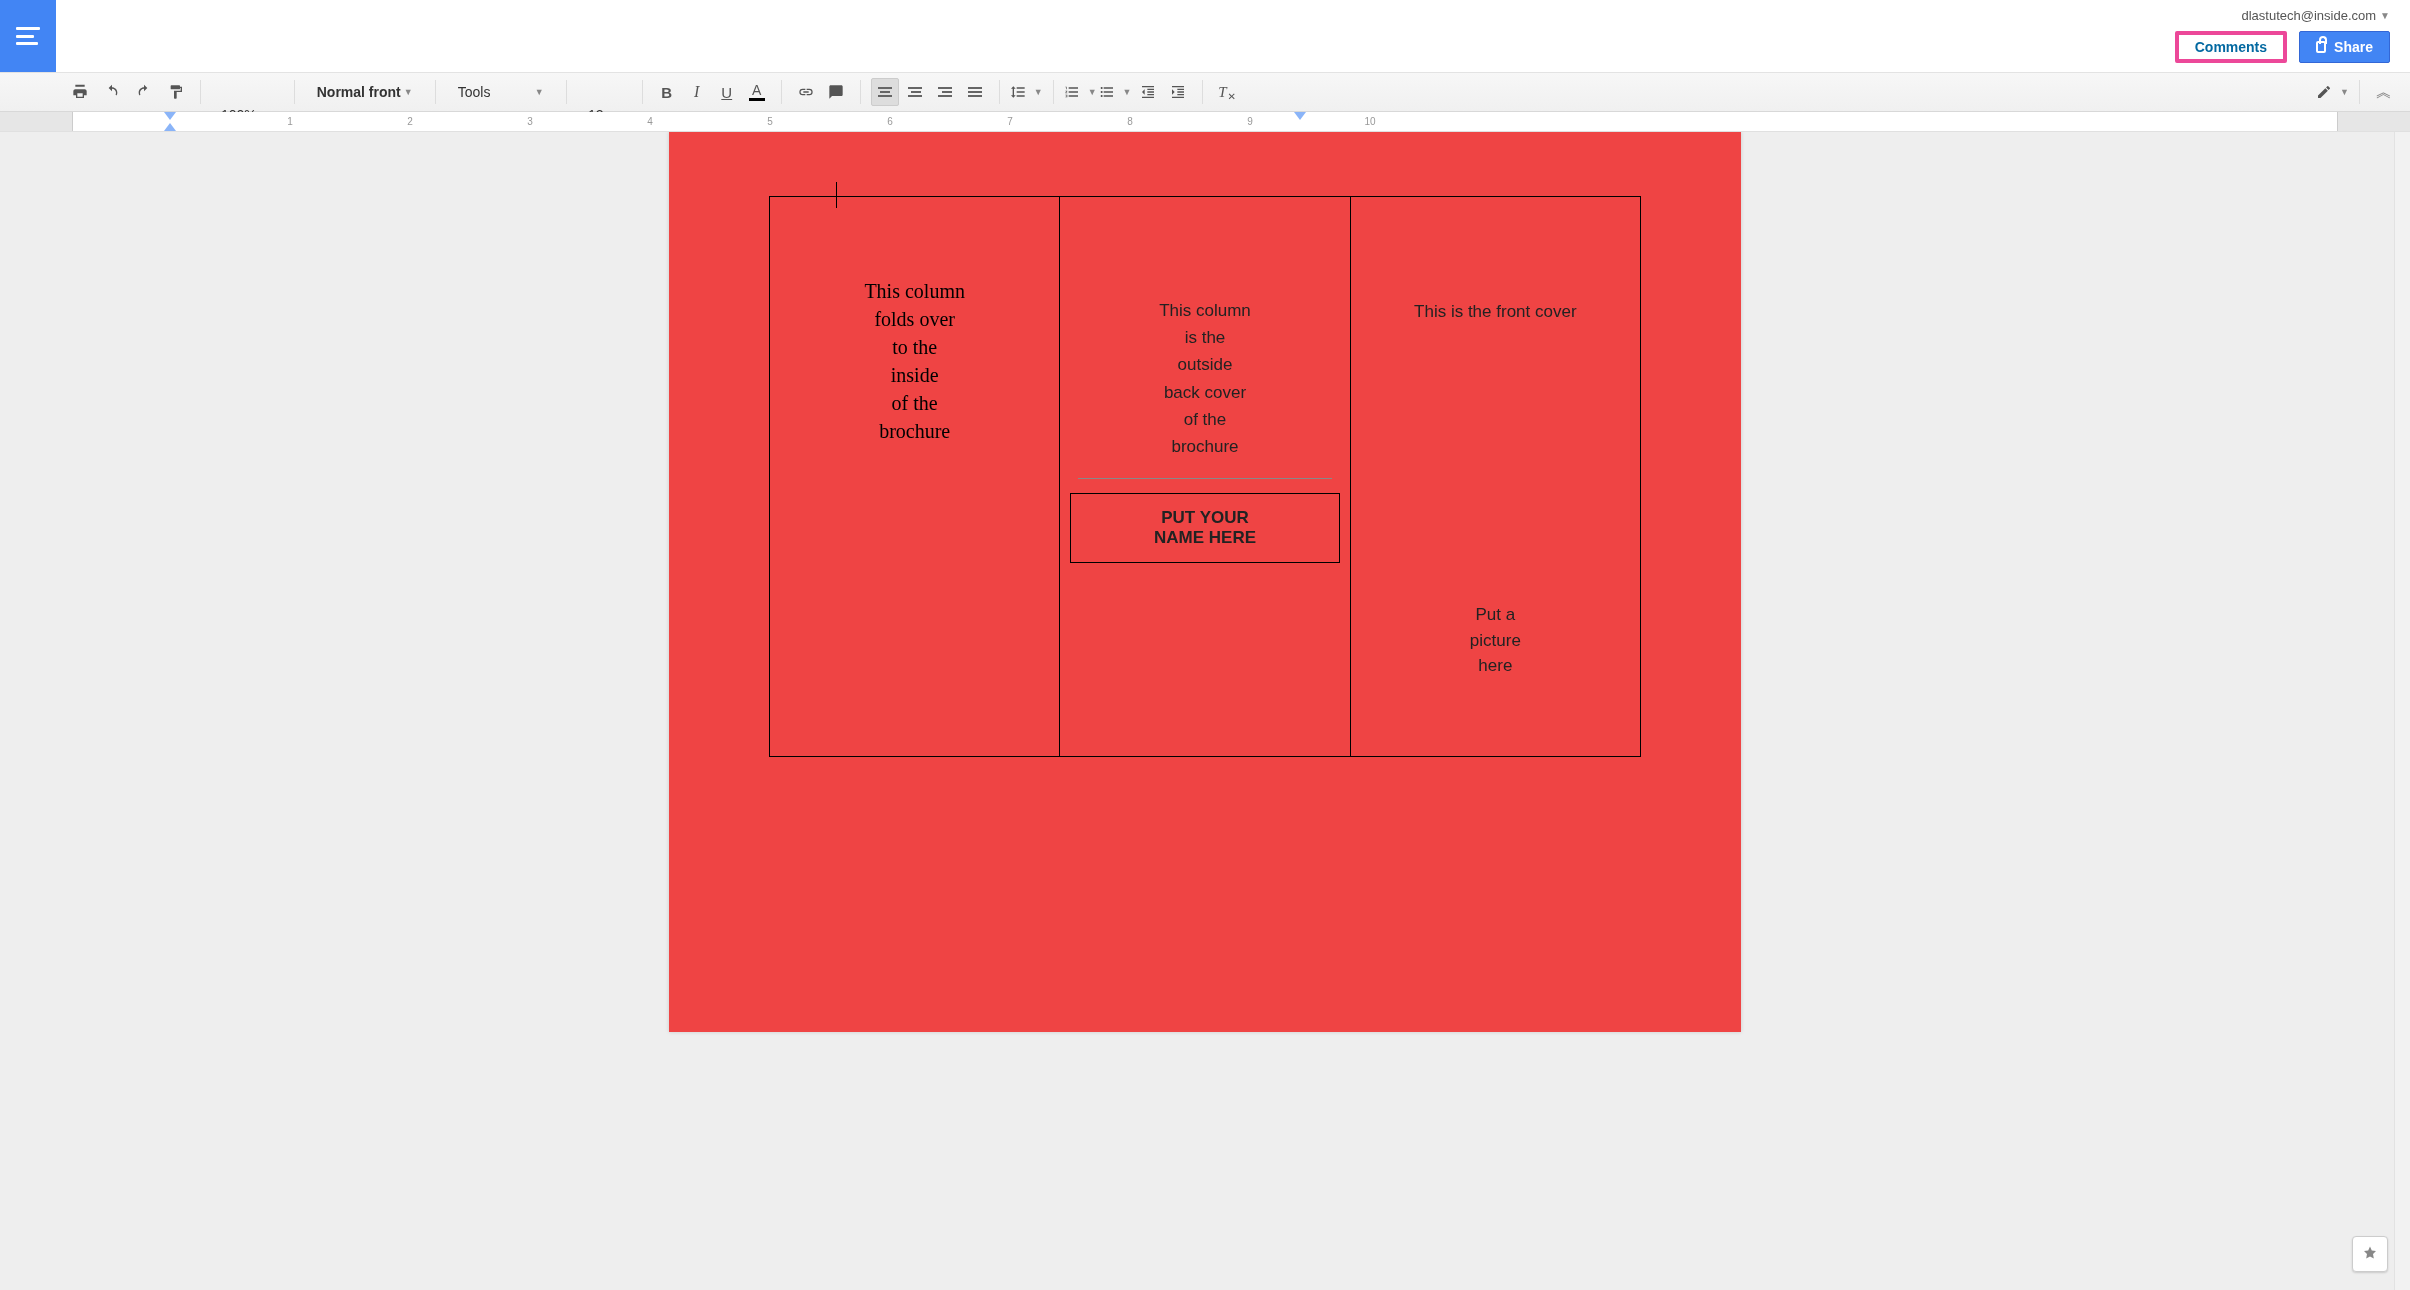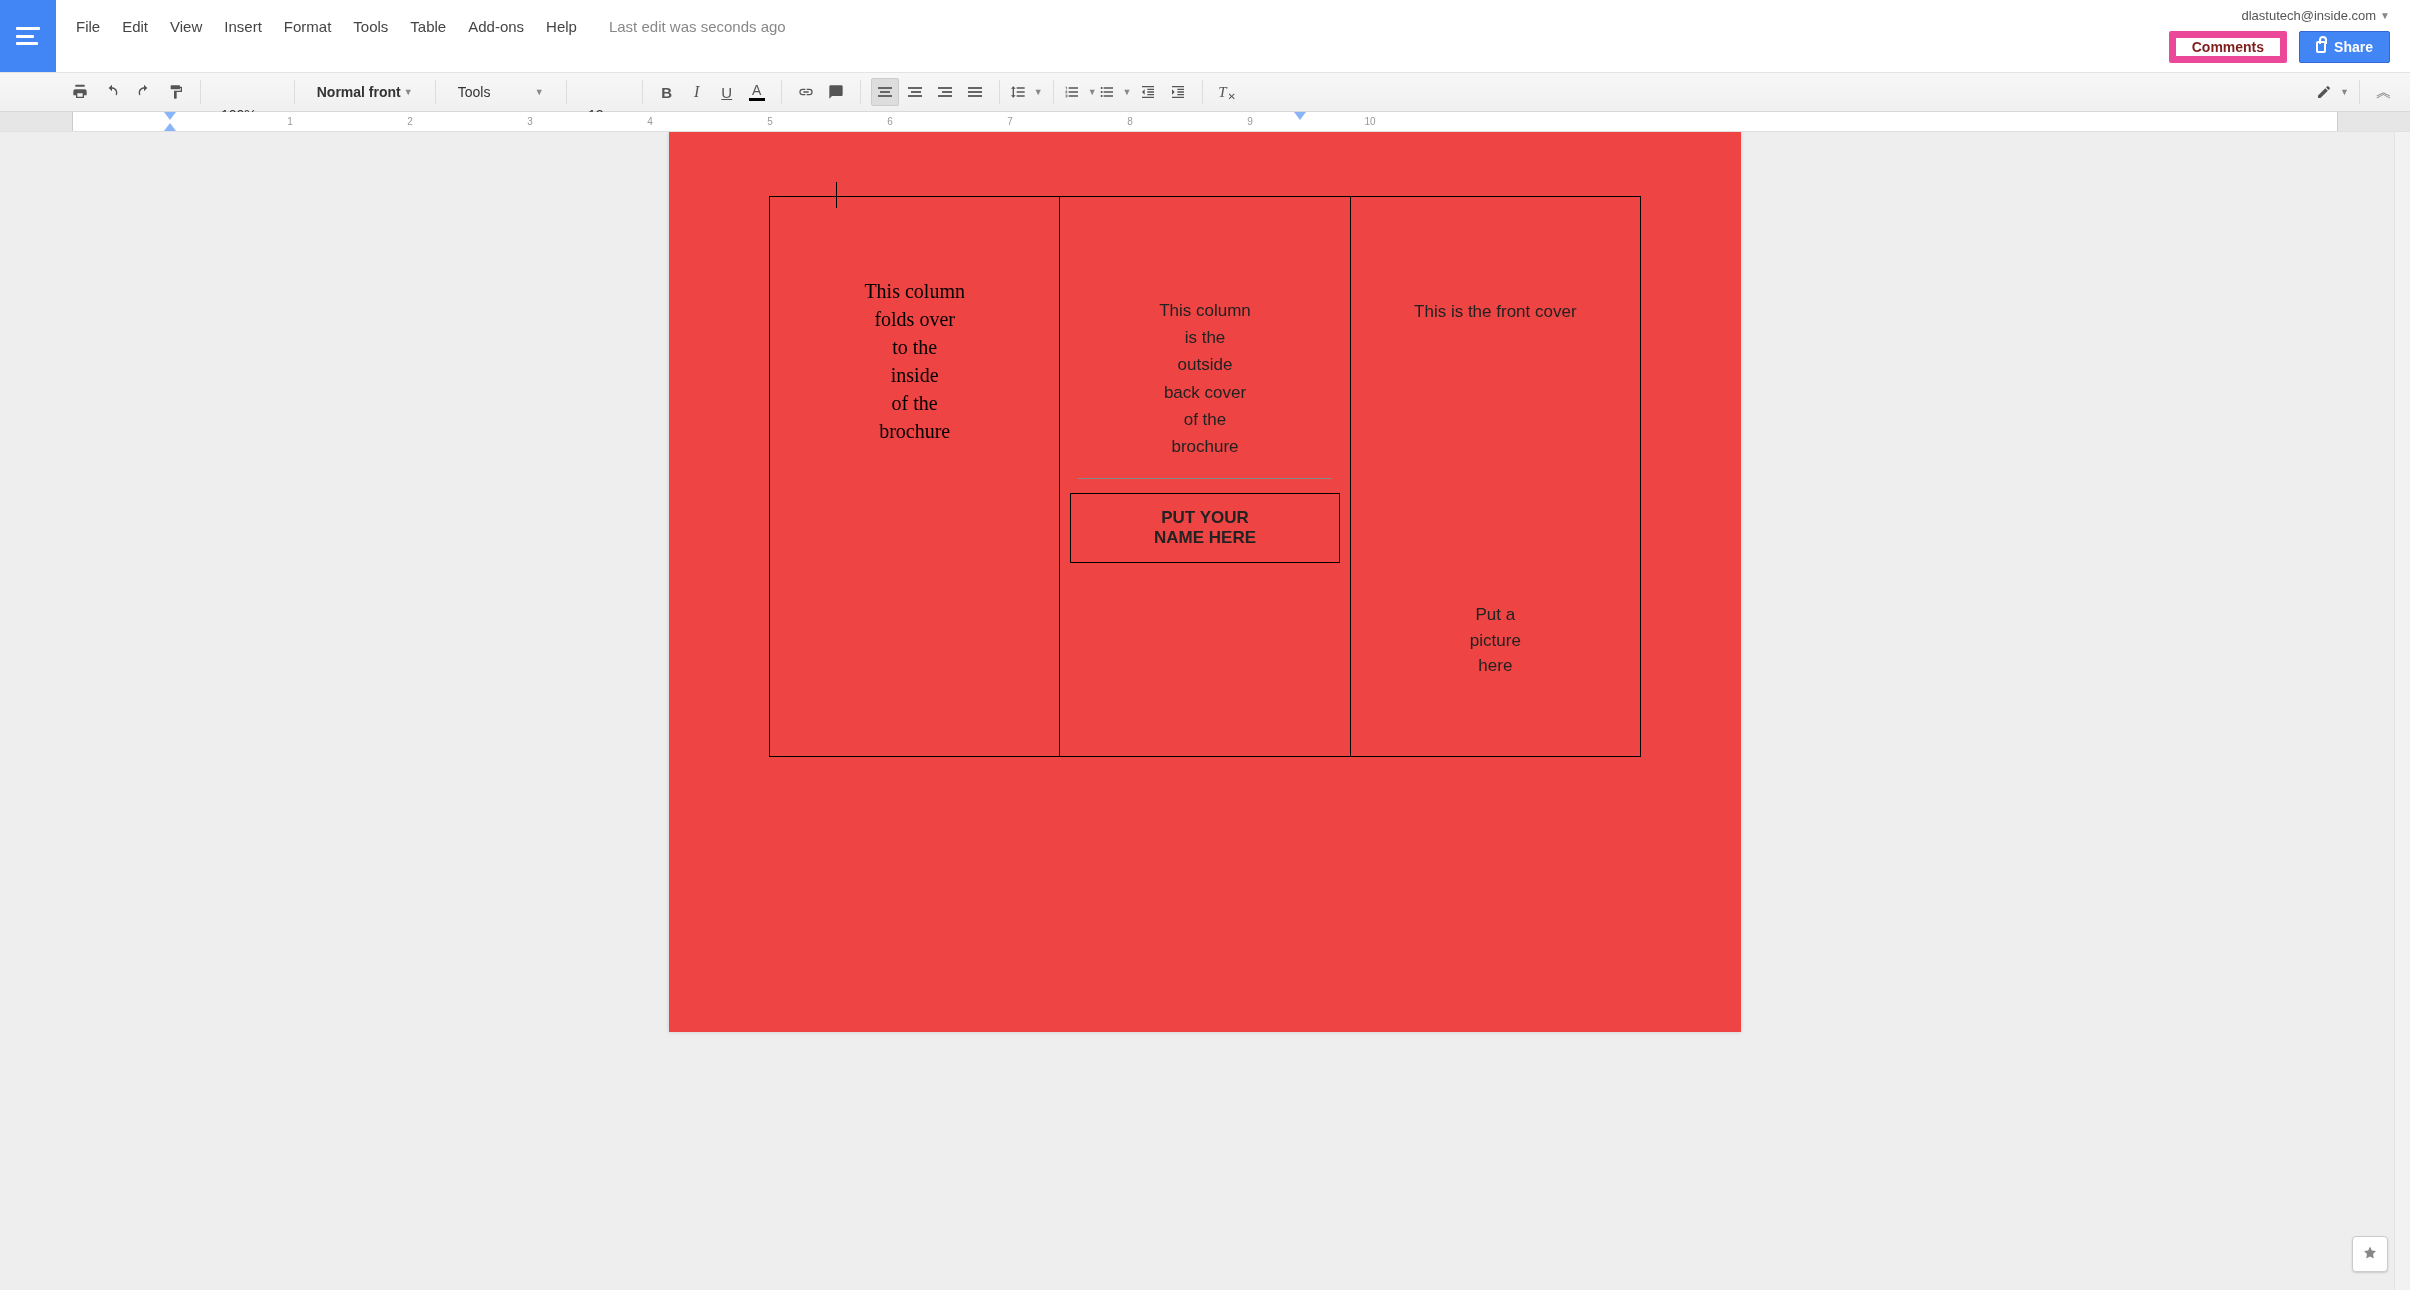--- a/index.html
+++ b/index.html
@@ -21,21 +21,21 @@
   .star-icon, .folder-icon { color: #bbb; font-size: 18px; }
   .menu-bar { display: flex; align-items: center; gap: 22px; padding-top: 10px; font-size: 15px; color: #444; }
   .menu-item { cursor: pointer; }
   .last-edit { color: #888; margin-left: 10px; }
 
   .right-controls { display: flex; flex-direction: column; align-items: flex-end; padding: 8px 20px 0 0; gap: 8px; }
   .account-row { display: flex; align-items: center; gap: 4px; font-size: 13px; color: #555; }
   .account-caret { font-size: 10px; color: #888; }
   .btn-row { display: flex; gap: 12px; }
   .btn { height: 32px; padding: 0 16px; display: flex; align-items: center; gap: 8px; font-size: 14px; font-weight: bold; border-radius: 2px; cursor: pointer; }
-  .btn-comments { background: #fff; border: 7px solid #ec4899; color: #7f1d1d; }
+  .btn-comments { background: #fff; border: 4px solid #ec4899; color: #0369a1; }
   .btn-share { background: #4285f4; border: 1px solid #3367d6; color: #fff; }
   .lock-icon { width: 10px; height: 12px; display: inline-block; border: 2px solid #fff; border-radius: 2px; position: relative; }
   .lock-icon::before { content: ""; position: absolute; top: -7px; left: 1px; width: 4px; height: 6px; border: 2px solid #fff; border-bottom: none; border-radius: 4px 4px 0 0; }
 
   
   .toolbar { height: 40px; background: linear-gradient(#f7f7f7,#f0f0f0); border-top: 1px solid #e3e3e3; border-bottom: 1px solid #d8d8d8; display: flex; align-items: center; padding: 0 12px 0 66px; gap: 4px; }
   .tb-sep { width: 1px; height: 24px; background: #ddd; margin: 0 6px; }
   .tb-btn { min-width: 28px; height: 28px; display: flex; align-items: center; justify-content: center; cursor: pointer; border-radius: 2px; font-size: 14px; color: #555; position: relative; }
   .tb-btn.large { padding: 0 10px; min-width: 60px; font-size: 14px; color:#333;margin-top:45px; }
   .tb-btn.larger { padding: 0 12px; min-width: 120px; font-weight: bold; color:#333; justify-content:flex-start; }
@@ -94,32 +94,20 @@
 <div class="top-row">
   <div class="hamburger-box">
     <div class="hamburger-icon">
       <span></span>
         <span></span>
         <span></span>
     </div>
   </div>
 
   <div class="title-area">
-    <div class="menu-bar">
-      <span class="menu-item">File</span>
-      <span class="menu-item">Edit</span>
-      <span class="menu-item">View</span>
-      <span class="menu-item">Insert</span>
-      <span class="menu-item">Format</span>
-      <span class="menu-item">Tools</span>
-      <span class="menu-item">Table</span>
-      <span class="menu-item">Add-ons</span>
-      <span class="menu-item">Help</span>
-      <span class="last-edit">Last edit was seconds ago</span>
-    </div>
   </div>
 
   <div class="right-controls">
     <div class="account-row">
       <span>dlastutech@inside.com</span>
       <span class="account-caret">▼</span>
     </div>
     <div class="btn-row">
       <div class="btn btn-comments">
         <span>Comments</span>

